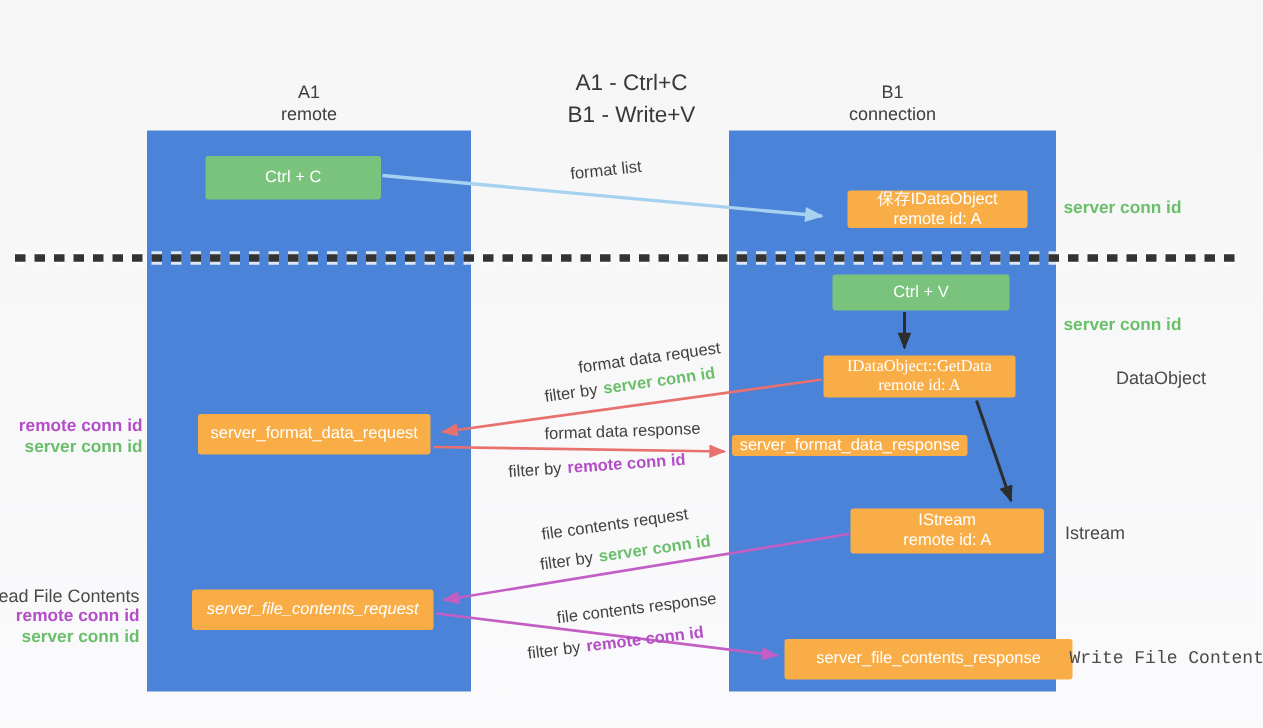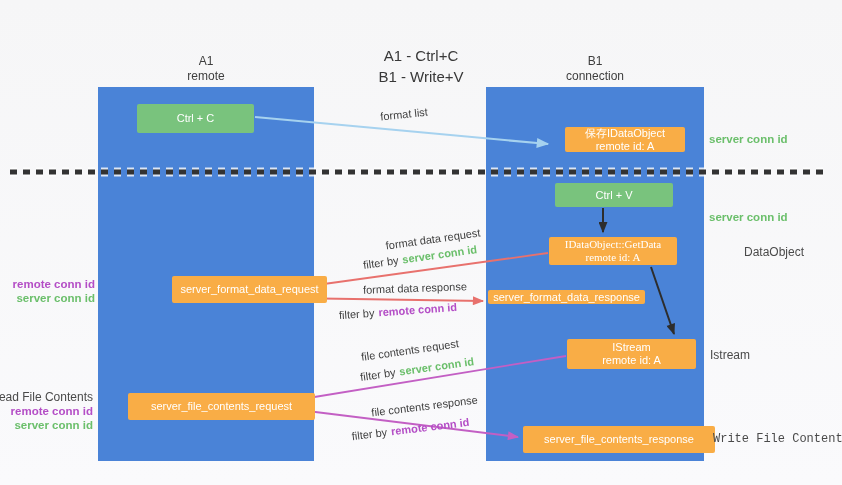--- a/index.html
+++ b/index.html
@@ -91,34 +91,34 @@
 
   <div class="node green" style="left:555px;top:183px;width:118px;height:24px;">
     <div>Ctrl + V</div>
   </div>
 
   <div class="node orange" style="left:549px;top:237px;width:128px;height:28px;font-family:Liberation Serif, serif;">
     <div>IDataObject::GetData</div>
     <div>remote id: A</div>
   </div>
 
-  <div class="node orange" style="left:132px;top:276px;width:155px;height:27px;margin-left:40px;">
+  <div class="node orange" style="left:132px;top:276px;width:155px;height:27px;">
     <div>server_format_data_request</div>
   </div>
 
   <div class="node orange" style="left:488px;top:290px;width:157px;height:14px;">
     <div>server_format_data_response</div>
   </div>
 
   <div class="node orange" style="left:567px;top:339px;width:129px;height:30px;">
     <div>IStream</div>
     <div>remote id: A</div>
   </div>
 
-  <div class="node orange" style="left:128px;top:393px;width:187px;height:27px;">
+  <div class="node orange" style="left:128px;top:393px;width:161px;height:27px;font-style:italic;">
     <div>server_file_contents_request</div>
   </div>
 
   <div class="node orange" style="left:523px;top:426px;width:192px;height:27px;">
     <div>server_file_contents_response</div>
   </div>
 
   <div class="alabel" style="left:354px;top:107px;width:100px;transform:rotate(-6deg);">
     <span>format list</span>
   </div>

